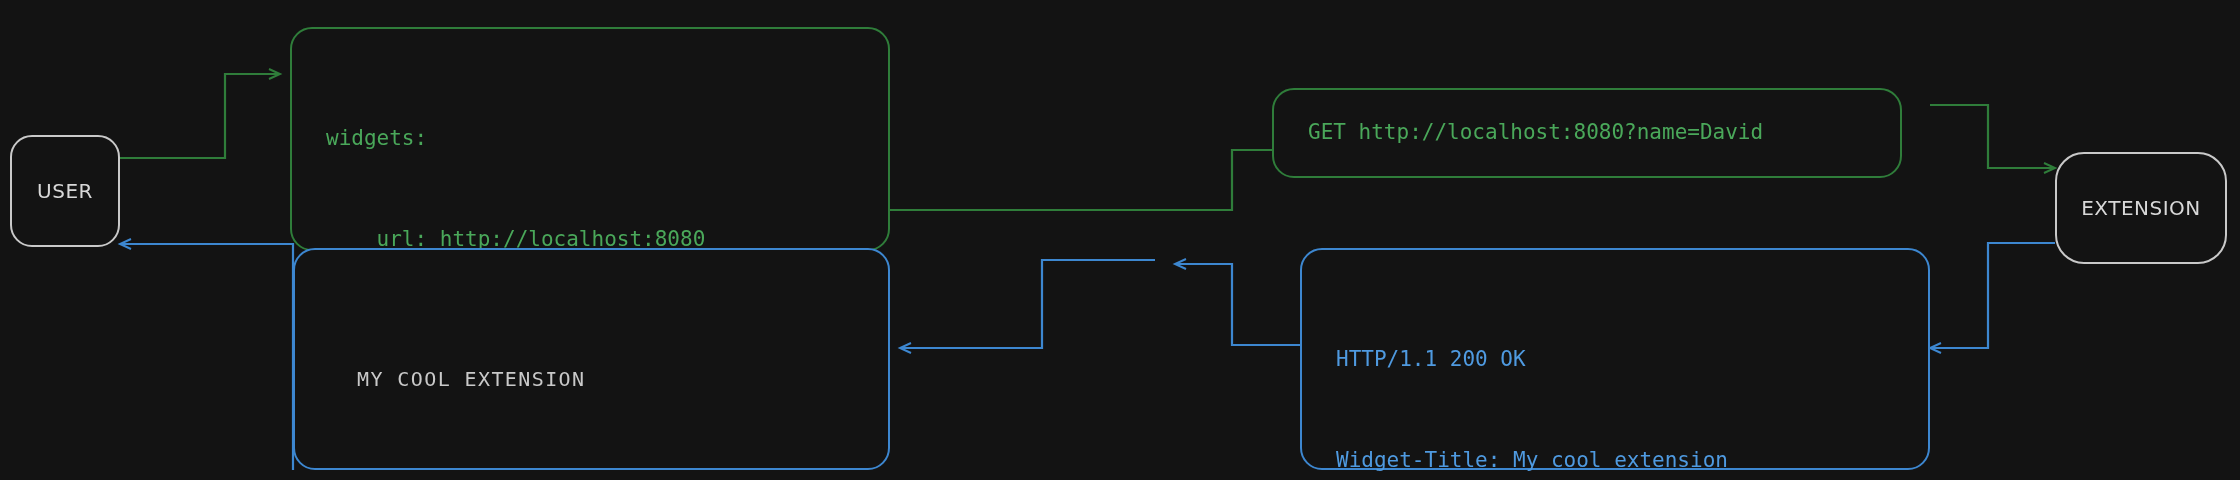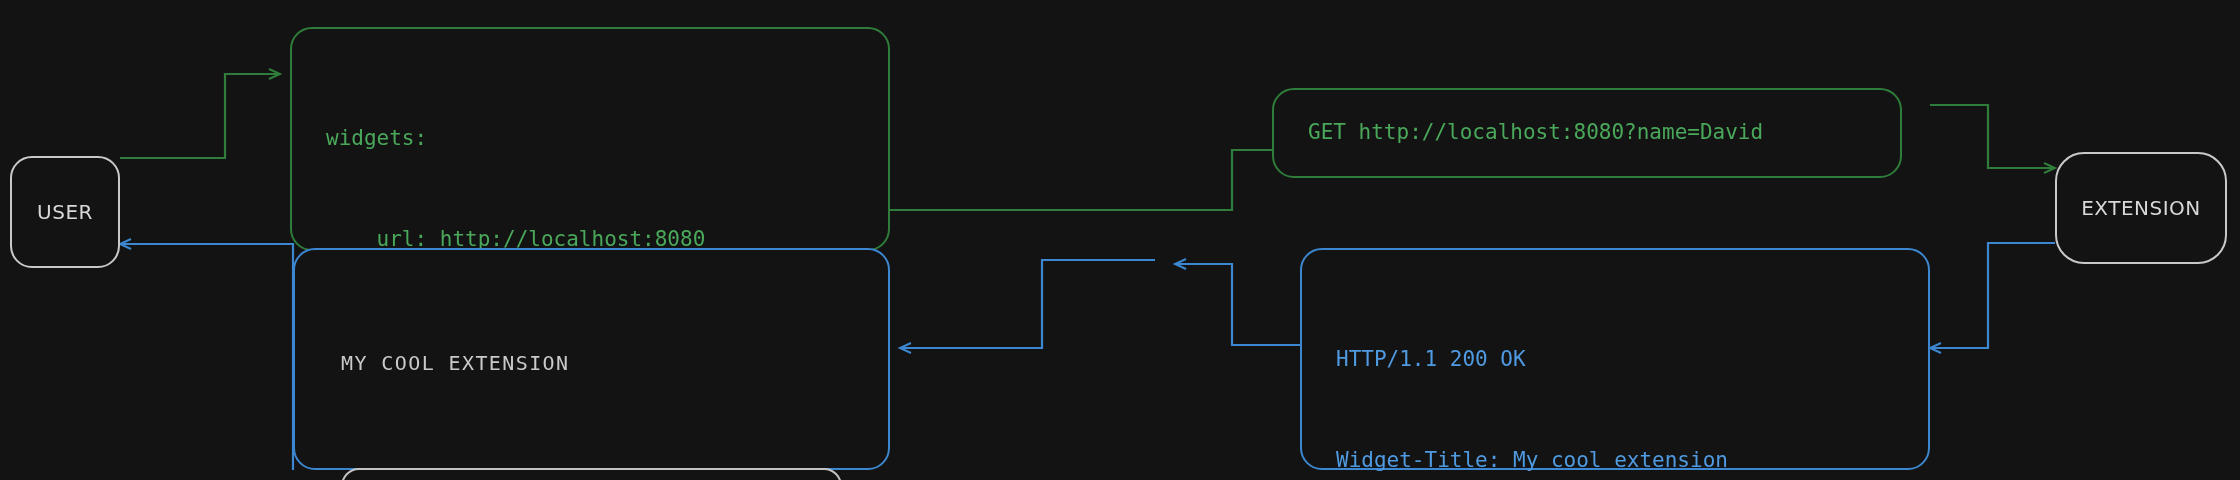--- a/index.html
+++ b/index.html
@@ -49,21 +49,21 @@
     line-height: 1.6;
     white-space: pre;
   }
   .msgbox.blue {
     border-color: #3d87d0;
     color: #4f9ae0;
   }
   .msgbox.widget {
     border-color: #3d87d0;
     color: #d8d8d8;
-    padding: 0;
+    padding: 16px;
   }
   .widget-title {
     color: #c9c9c9;
     font-size: 20px;
     letter-spacing: 1.4px;
     padding: 30px 0 0 46px;
     font-family: "DejaVu Sans Mono", "Liberation Mono", monospace;
   }
   .widget-card {
     margin: 22px 46px 0 46px;
@@ -104,21 +104,21 @@
 
     <path d="M2055,243 L1988,243 L1988,348 L1930,348" fill="none" stroke="#3d87d0" stroke-width="2.2" marker-end="url(#ab)"></path>
 
     <path d="M1300,345 L1232,345 L1232,264 L1175,264" fill="none" stroke="#3d87d0" stroke-width="2.2" marker-end="url(#ab)"></path>
 
     <path d="M1155,260 L1042,260 L1042,348 L900,348" fill="none" stroke="#3d87d0" stroke-width="2.2" marker-end="url(#ab)"></path>
 
     <path d="M293,470 L293,244 L172,244 L120,244" fill="none" stroke="#3d87d0" stroke-width="2.2" marker-end="url(#ab)"></path>
   </svg>
 
-  <div class="node" style="left:10px; top:156px; width:110px; height:112px;">
+  <div class="node" style="left:10px; top:135px; width:110px; height:112px;">
     <span>USER</span>
   </div>
 
 
   <div class="node" style="left:2055px; top:152px; width:172px; height:112px;border-radius:29px;">
     <span>EXTENSION</span>
   </div>
 
   <div class="msgbox" style="left:290px; top:8px; width:600px; height:224px;margin-top:19px;">
     <span class="code-line">widgets:</span>

